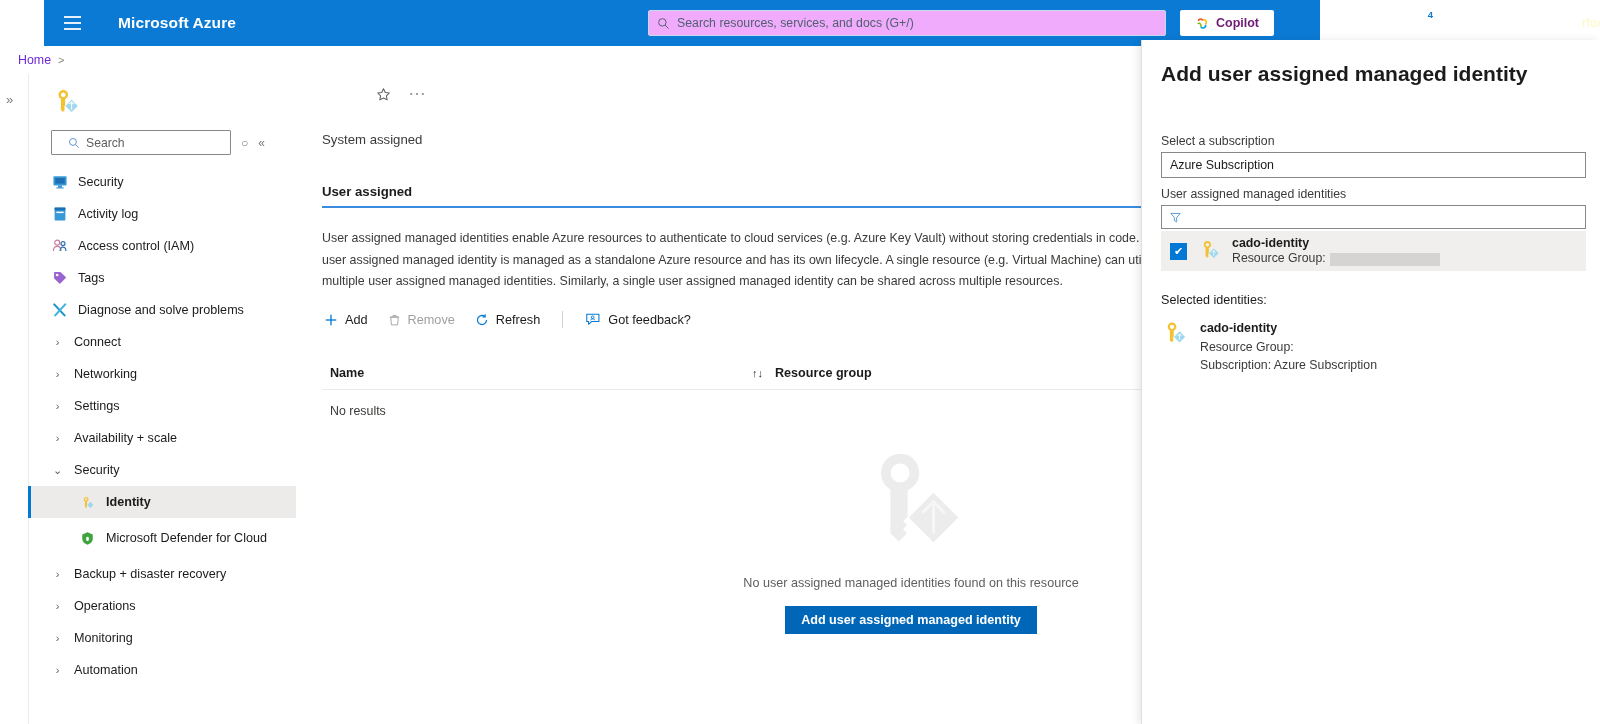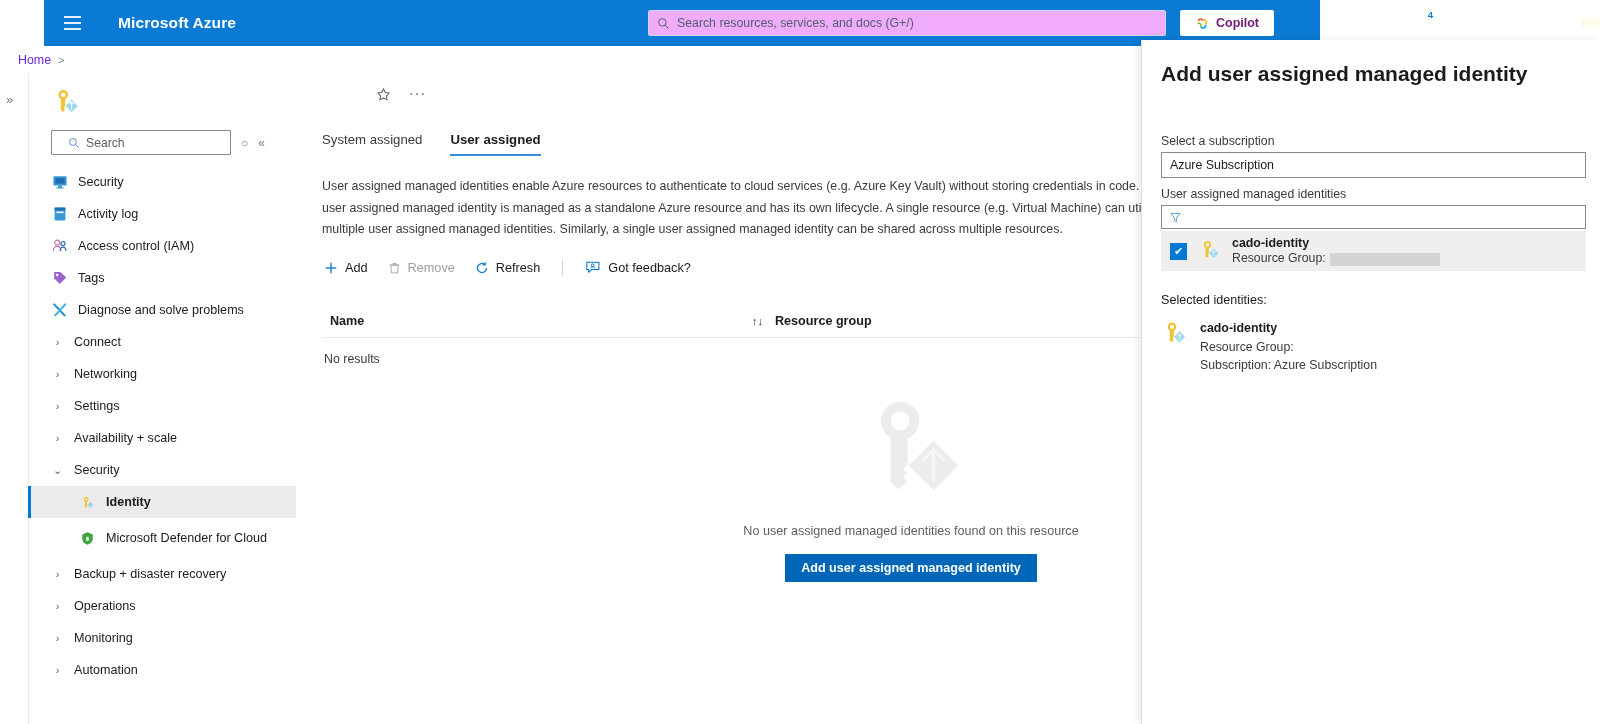--- a/index.html
+++ b/index.html
@@ -107,21 +107,21 @@
   }
   .navicon { width: 17px; height: 17px; flex: 0 0 17px; display: flex; align-items: center; justify-content: center; }
 
   
   .content { position: absolute; left: 296px; top: 74px; width: 850px; height: 650px; background: #fff; }
   .cmdrow-top {
     display: flex; align-items: center; gap: 18px; height: 40px; padding-left: 80px;
   }
   .icon-btn { cursor: pointer; color: #5e5e5e; display: flex; align-items: center; }
 
-  .tabs { display: flex; gap: 28px; padding: 18px 0 0 26px; }
+  .tabs { display: flex; gap: 28px; padding: 18px 0 0 26px; flex-direction: column; }
   .tab {
     font-size: 13.2px; color: #3b3a39; padding-bottom: 7px; cursor: pointer;
     border-bottom: 2px solid transparent; white-space: nowrap;
   }
   .tab.active { color: #1b1b1b; font-weight: bold; border-bottom-color: #3a8dde; }
 
   .desc {
     padding: 20px 0 0 26px; font-size: 12.4px; line-height: 1.75;
     color: #3b3a39; width: 880px;
   }
@@ -134,21 +134,21 @@
   .cmd.disabled { color: #a19f9d; cursor: default; }
   .cmd-div { width: 1px; height: 17px; background: #d6d4d2; margin: 0 2px; }
 
   .tablehead {
     display: flex; align-items: center; margin: 28px 0 0 26px; width: 830px;
     height: 34px; border-bottom: 1px solid #edebe9; font-size: 12.6px; font-weight: bold;
     color: #1b1b1b;
   }
   .th-name { width: 430px; padding-left: 8px; }
   .th-sort { color: #323130; font-size: 11px; margin-right: 12px; cursor: pointer; }
-  .norow { padding: 14px 0 0 8px; margin-left: 20px; font-size: 12.4px; color: #3b3a39; }
+  .norow { padding: 14px 0 0 8px; margin-left: 26px; font-size: 12.4px; color: #3b3a39; }
 
   .emptyzone {
     position: relative; width: 850px; height: 330px; margin-top: 20px;
     display: flex; flex-direction: column; align-items: center; justify-content: flex-start;
   }
   .watermark { margin-left: 380px; margin-top: 0; opacity: 1; }
   .empty-text {
     margin-top: 14px; margin-left: 380px; font-size: 12.6px; color: #605e5c; white-space: nowrap;
   }
   .empty-btn {

